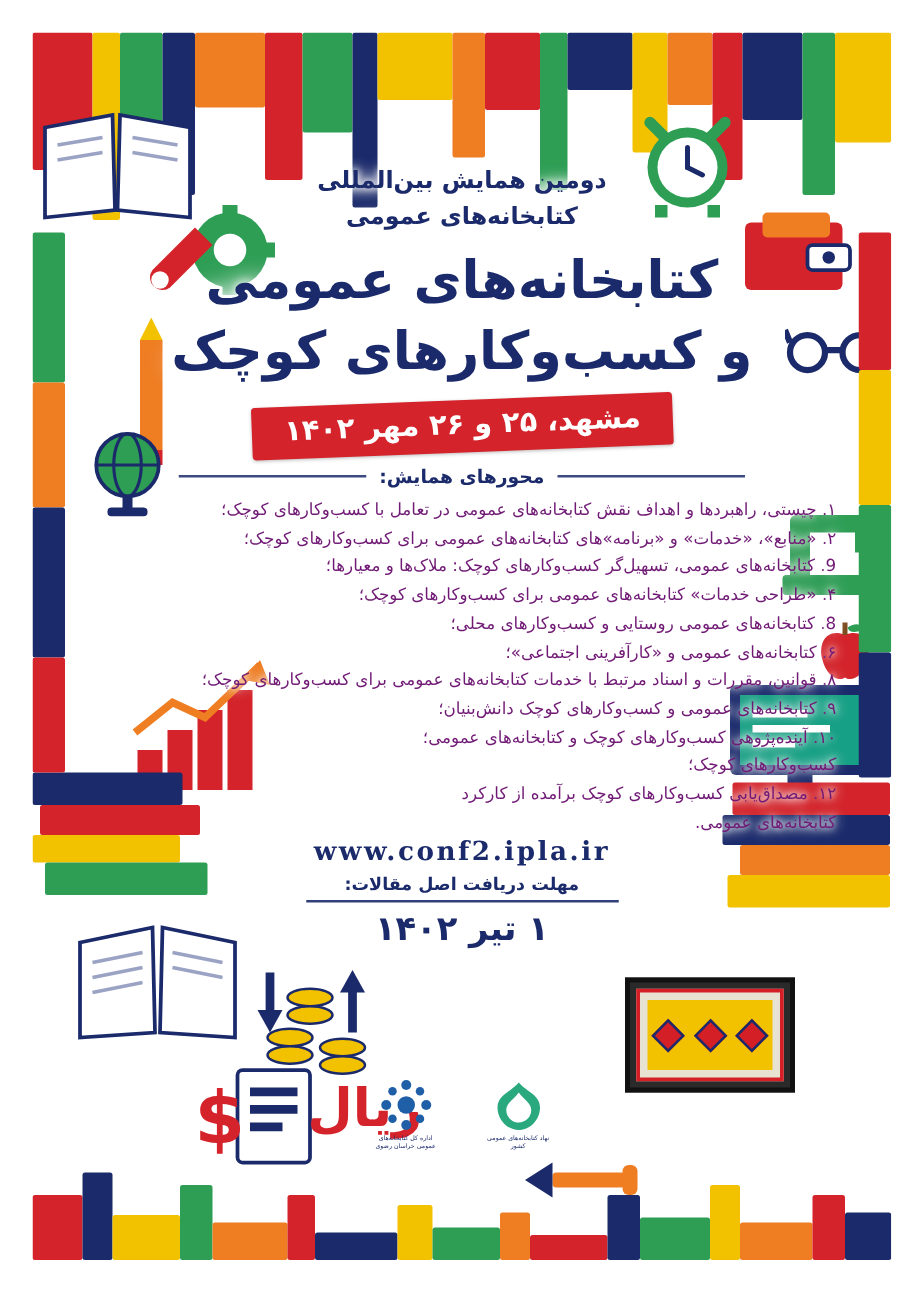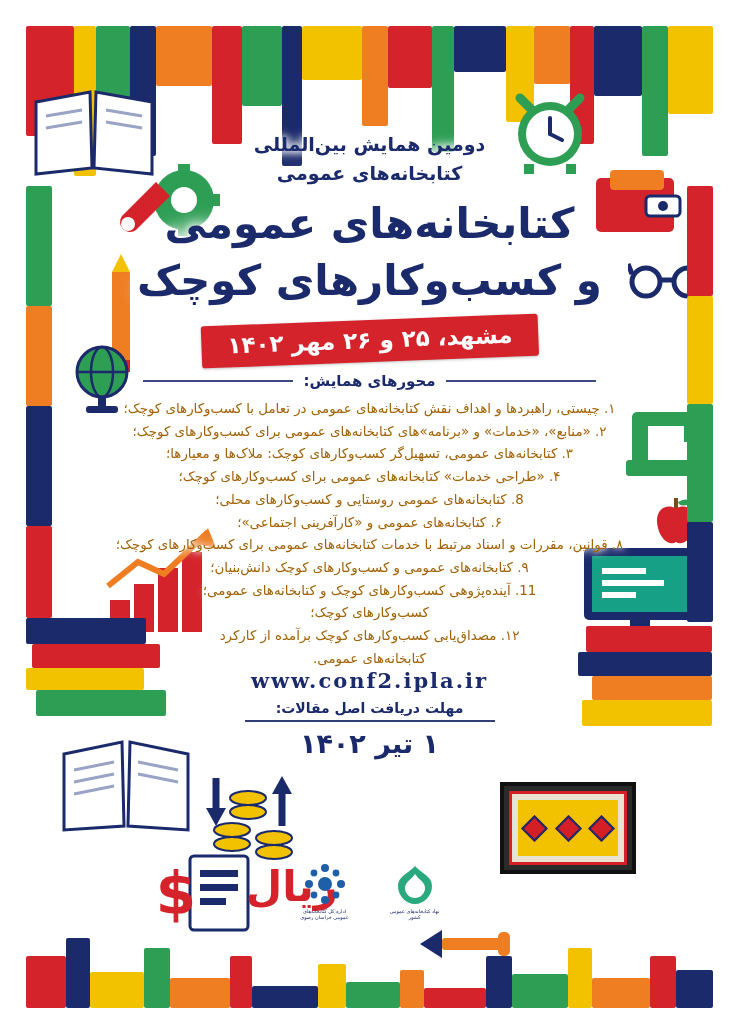--- a/index.html
+++ b/index.html
@@ -99,24 +99,24 @@
     white-space: nowrap;
     text-shadow: 0 0 6px #fff, 0 0 10px #fff;
   }
   .axes-list {
     position: absolute;
     top: 398px;
     left: 0;
     width: 739px;
     padding: 0 70px;
     box-sizing: border-box;
-    color: #a16207;
+    color: #701a75;
     font-size: 13.4px;
     line-height: 1.62;
-    text-align: center;
+    text-align: right;
     direction: rtl;
   }
   .axes-list div {
     text-shadow: 0 0 5px #fff, 0 0 9px #fff, 0 0 13px #fff;
     margin-bottom: 1px;
   }
   .website {
     position: absolute;
     top: 668px;
     left: 0;
@@ -465,27 +465,27 @@
 
   <div class="axes-title-wrap">
     <div class="axes-line"></div>
     <div class="axes-title">محورهای همایش:</div>
     <div class="axes-line"></div>
   </div>
 
   <div class="axes-list">
     <div>۱. چیستی، راهبردها و اهداف نقش کتابخانه‌های عمومی در تعامل با کسب‌وکارهای کوچک؛</div>
     <div>۲. «منابع»، «خدمات» و «برنامه»های کتابخانه‌های عمومی برای کسب‌وکارهای کوچک؛</div>
-    <div>۳. کتابخانه‌های عمومی، تسهیل‌گر کسب‌وکارهای کوچک: ملاک‌ها و معیارها؛</div>
+    <div>9. کتابخانه‌های عمومی، تسهیل‌گر کسب‌وکارهای کوچک: ملاک‌ها و معیارها؛</div>
     <div>۴. «طراحی خدمات» کتابخانه‌های عمومی برای کسب‌وکارهای کوچک؛</div>
     <div>8. کتابخانه‌های عمومی روستایی و کسب‌وکارهای محلی؛</div>
     <div>۶. کتابخانه‌های عمومی و «کارآفرینی اجتماعی»؛</div>
     <div>۸. قوانین، مقررات و اسناد مرتبط با خدمات کتابخانه‌های عمومی برای کسب‌وکارهای کوچک؛</div>
     <div>۹. کتابخانه‌های عمومی و کسب‌وکارهای کوچک دانش‌بنیان؛</div>
-    <div>11. آینده‌پژوهی کسب‌وکارهای کوچک و کتابخانه‌های عمومی؛</div>
+    <div>۱۰. آینده‌پژوهی کسب‌وکارهای کوچک و کتابخانه‌های عمومی؛</div>
     <div>کسب‌وکارهای کوچک؛</div>
     <div>۱۲. مصداق‌یابی کسب‌وکارهای کوچک برآمده از کارکرد</div>
     <div>کتابخانه‌های عمومی.</div>
   </div>
 
   <div class="website">www.conf2.ipla.ir</div>
 
   <div class="deadline-block" id="deadline-1">
     <div class="deadline-label">مهلت دریافت اصل مقالات:</div>
     <div class="deadline-rule"></div>

